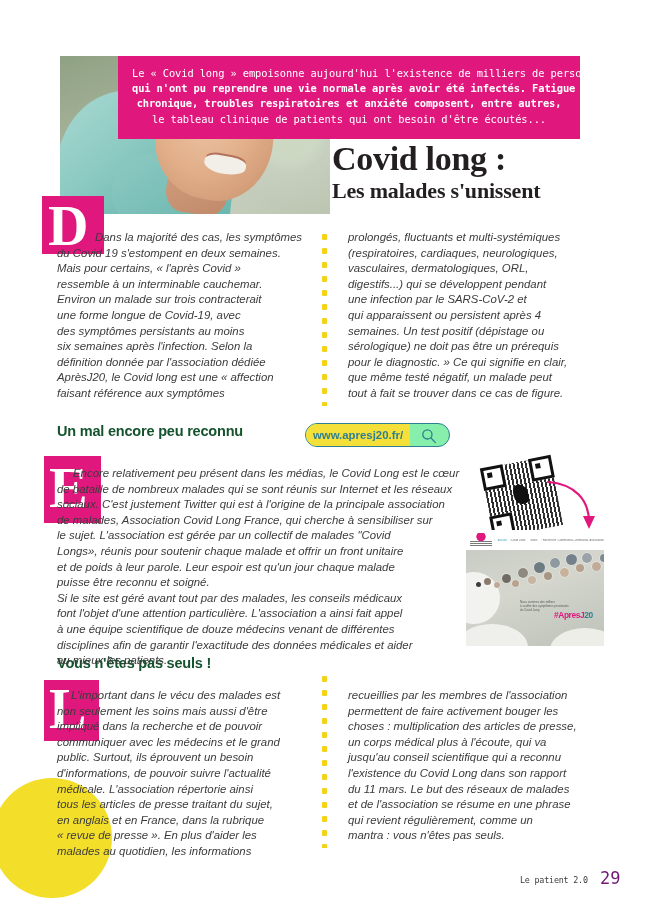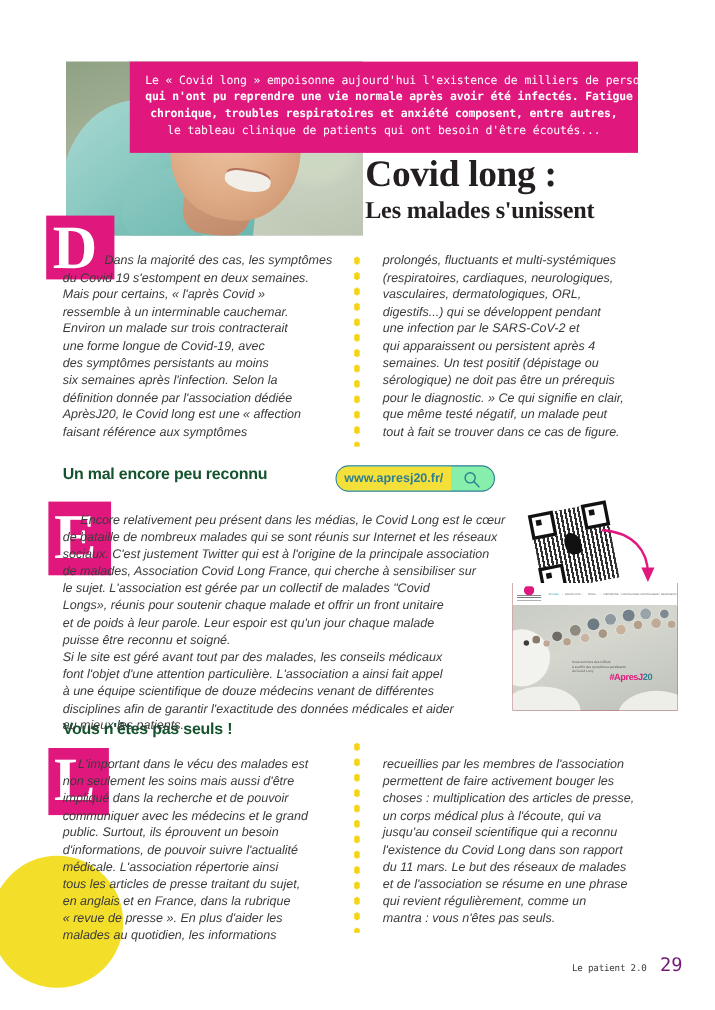--- a/index.html
+++ b/index.html
@@ -285,24 +285,24 @@
     top: 478px;
     width: 62px;
     height: 60px;
   }
 
   
   .site-shot {
     position: absolute;
     left: 466px;
     top: 530px;
-    width: 150px;
+    width: 138px;
     height: 116px;
     overflow: hidden;
-    background: #7f1d1d;
+    background: #14b8a6;
   }
   .site-shot .nav {
     position: absolute;
     left: 0; top: 0;
     width: 100%; height: 20px;
     background: #ffffff;
     border-bottom: 1px solid #e3e3e3;
     display: flex;
     align-items: center;
   }

